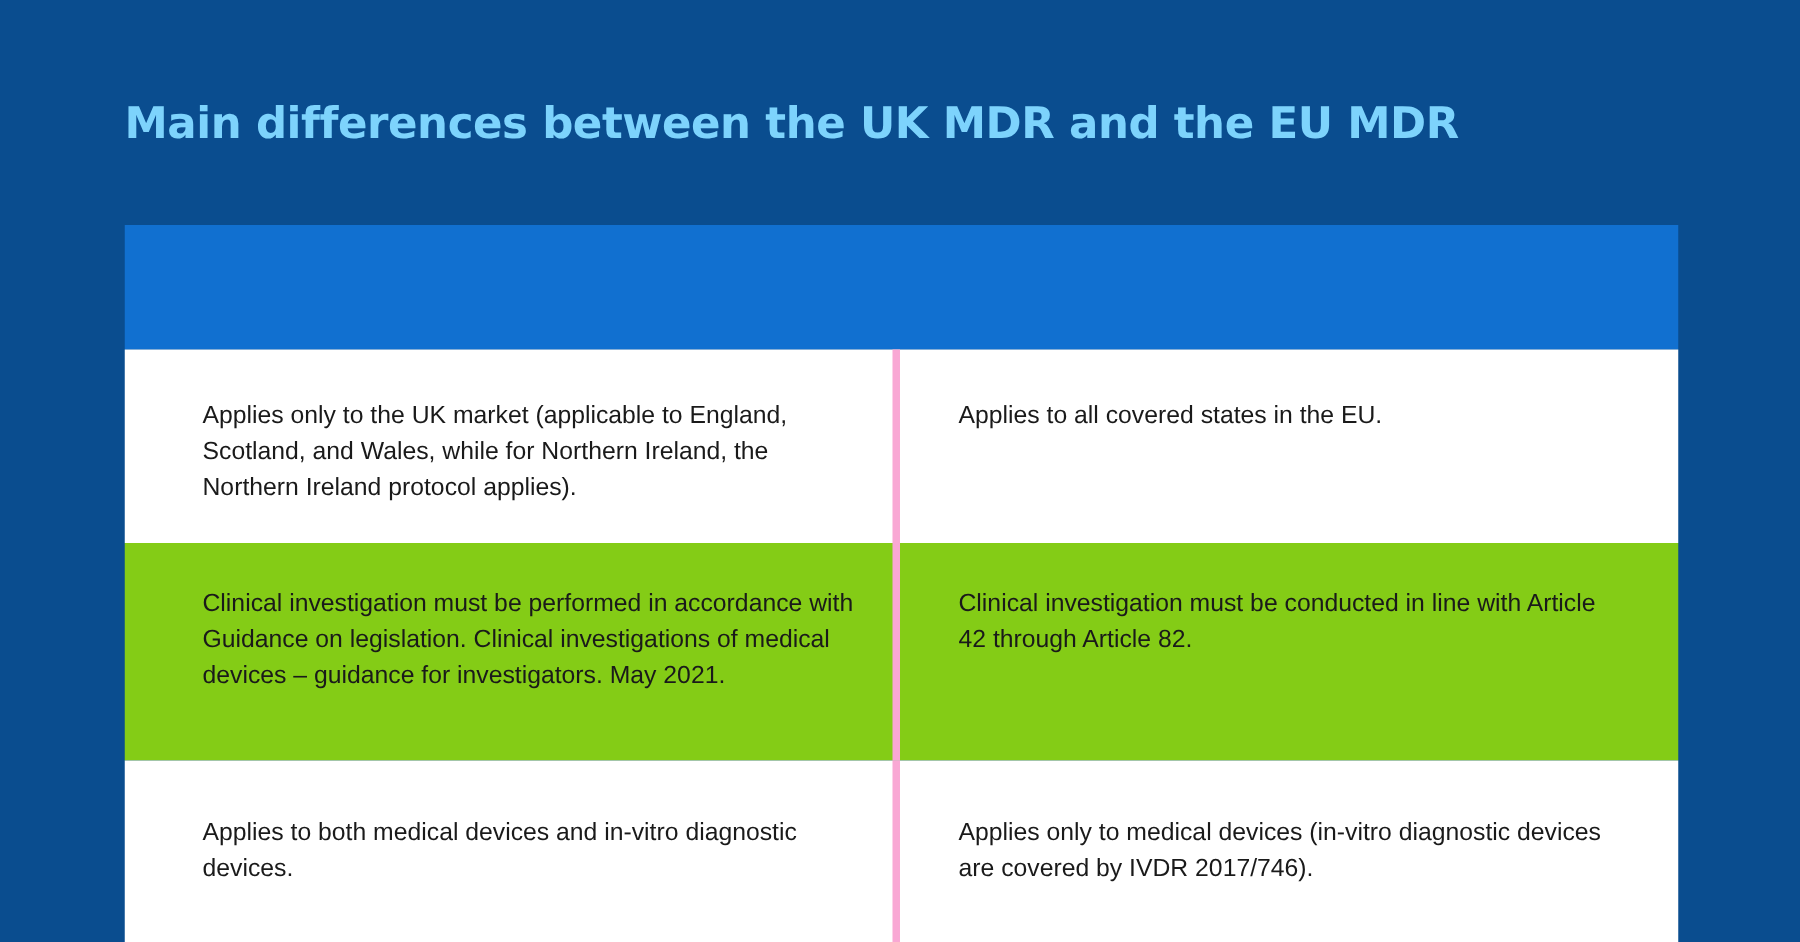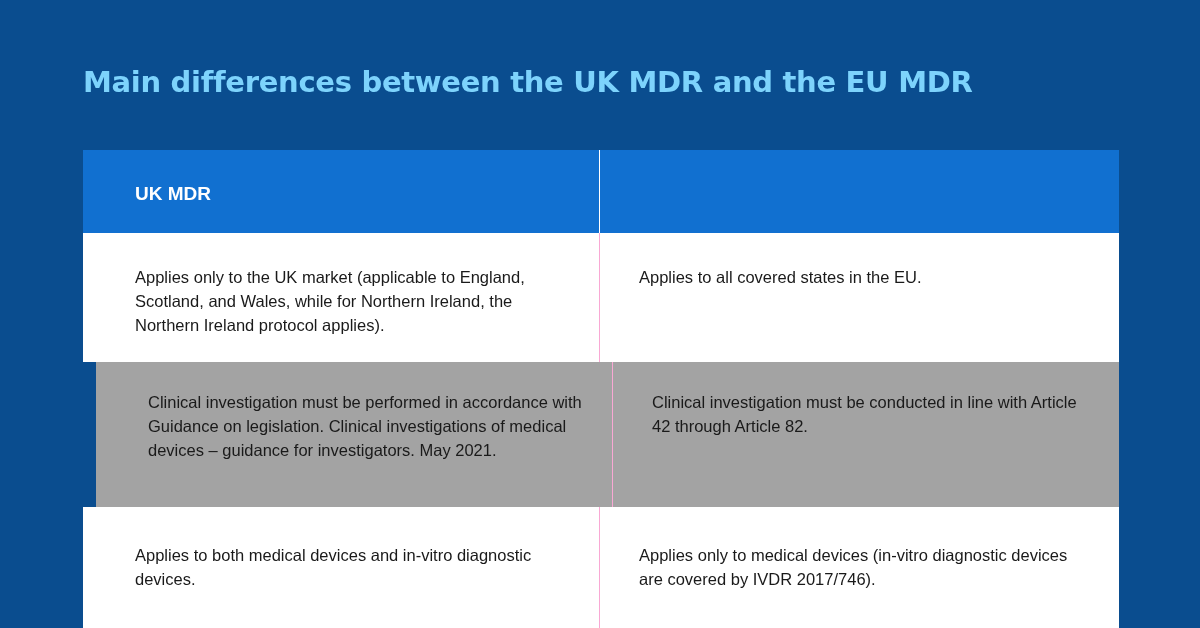--- a/index.html
+++ b/index.html
@@ -29,21 +29,21 @@
       height: 478px;
       overflow: hidden;
     }
     .row {
       display: flex;
       width: 100%;
     }
     .cell {
       position: relative;
     }
-    .cell.left { width: 517px; border-right: 1px solid #f9a8d4; }
+    .cell.left { width: 517px; border-right: 5px solid #f9a8d4; }
     .cell.right { width: 519px; }
     .head-row { height: 83px; background: #1170d0; }
     .head-row .cell.left { border-right: 1px solid #ffffff; }
     .head-row .cell span {
       position: absolute;
       top: 33px;
       color: #ffffff;
       font-weight: bold;
       font-size: 19px;
       line-height: 22px;
@@ -54,35 +54,32 @@
     .body-row .cell p {
       position: absolute;
       color: #1a1a1a;
       font-size: 16.5px;
       line-height: 24px;
     }
     .body-row .cell.left p { left: 52px; width: 440px; }
     .body-row .cell.right p { left: 39px; width: 440px; }
     .row1 { height: 129px; background: #ffffff; }
     .row1 .cell p { top: 32px; }
-    .row2 { height: 145px; background: #a3a3a3; margin-left: 13px; }
+    .row2 { height: 145px; background: #84cc16; }
     .row2 .cell p { top: 28px; }
     .row3 { height: 121px; background: #ffffff; }
     .row3 .cell p { top: 36px; }
   </style>
 </head>
 <body>
 
 <h1 class="title">Main differences between the UK MDR and the EU MDR</h1>
 
 <div class="table">
   <div class="row head-row">
-    <div class="cell left">
-      <span>UK MDR</span>
-    </div>
   </div>
 
   <div class="row body-row row1">
     <div class="cell left">
       <p>Applies only to the UK market (applicable to England, Scotland, and Wales, while for Northern Ireland, the Northern Ireland protocol applies).</p>
     </div>
     <div class="cell right">
       <p>Applies to all covered states in the EU.</p>
     </div>
   </div>

